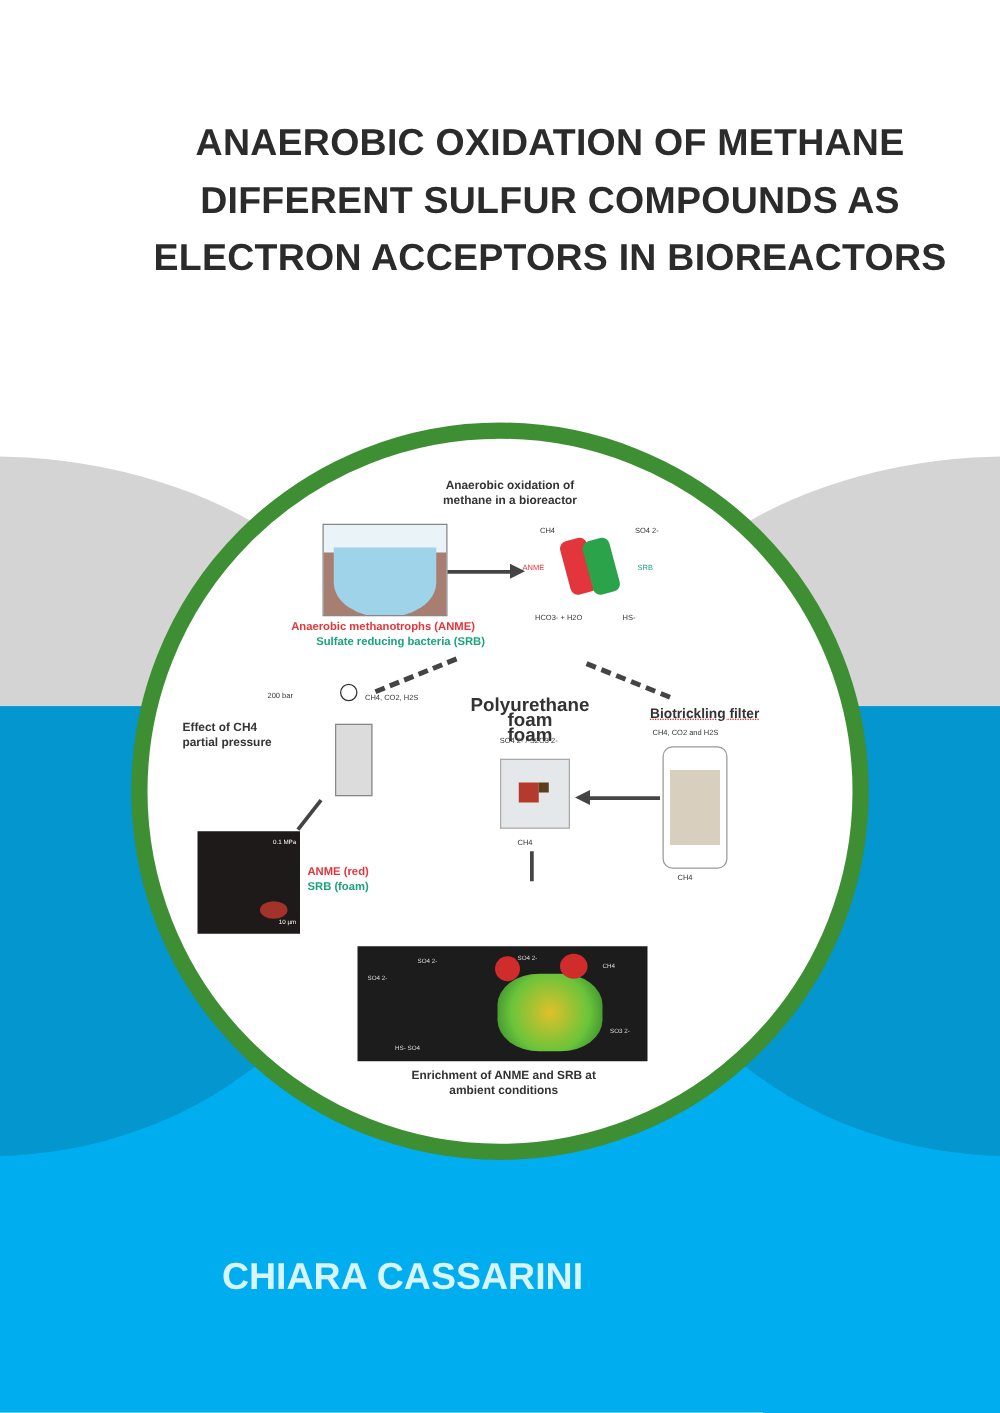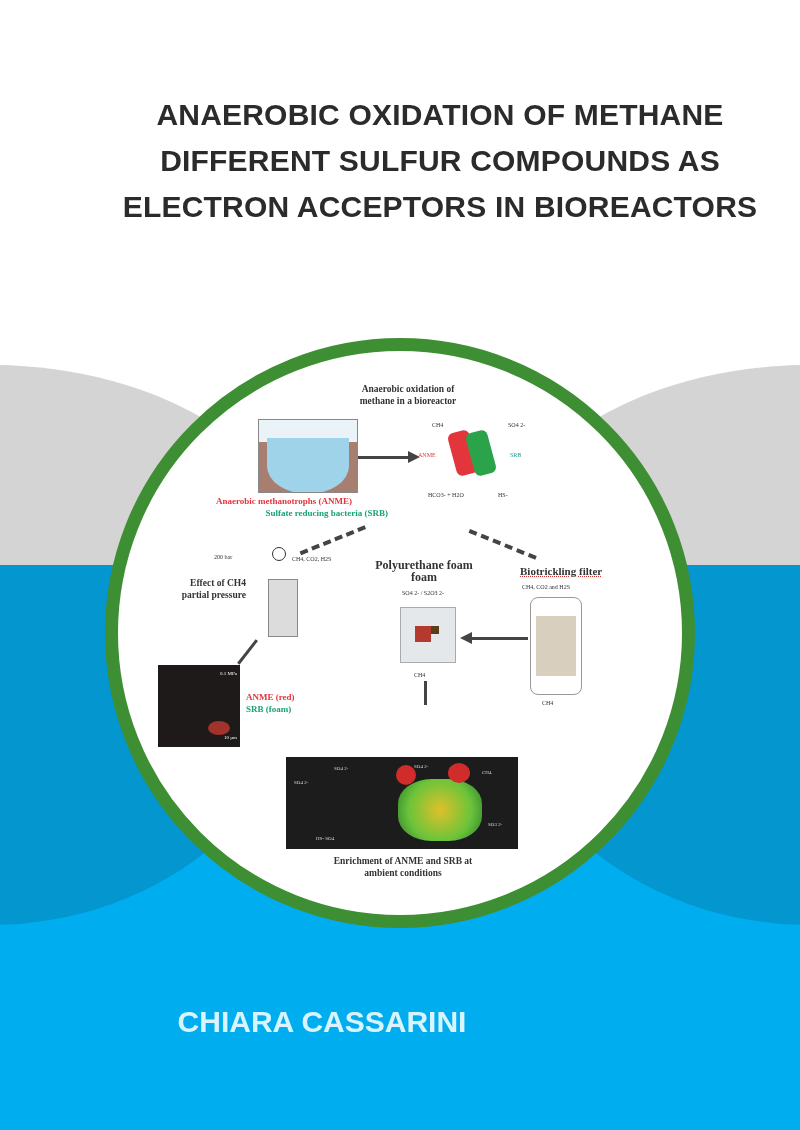--- a/index.html
+++ b/index.html
@@ -8,21 +8,21 @@
   .hill{position:absolute;border-radius:50%;}
   .hill-grey-l{left:-330px;top:365px;width:640px;height:420px;background:#d4d4d4;}
   .hill-grey-r{left:490px;top:365px;width:640px;height:420px;background:#d4d4d4;}
   .band-clip{position:absolute;left:0;top:565px;width:800px;height:565px;overflow:hidden;}
   .hill-blue-l{left:-330px;top:-200px;width:640px;height:560px;background:#0496cf;}
   .hill-blue-r{left:490px;top:-200px;width:640px;height:560px;background:#0496cf;}
   .grey-clip{position:absolute;left:0;top:0;width:800px;height:565px;overflow:hidden;}
   .title{position:absolute;left:0;top:92px;width:800px;text-align:center;font-weight:bold;font-size:30px;line-height:46px;color:#2b2b2b;letter-spacing:0.2px;padding-left:40px;}
   .title div{white-space:nowrap;}
   .ring{position:absolute;left:105px;top:338px;width:590px;height:590px;border-radius:50%;background:#ffffff;border:13px solid #3e8f33;box-sizing:border-box;overflow:hidden;}
-  .t{position:absolute;font-size:9px;font-weight:bold;color:#333;text-align:center;line-height:12px;font-family:Liberation Serif, serif;}
+  .t{position:absolute;font-size:9px;font-weight:bold;color:#333;text-align:center;line-height:12px;}
   .author{position:absolute;left:0;top:1005px;width:644px;text-align:center;font-size:30px;font-weight:bold;color:#d8f4ff;}
   .arrow-solid{position:absolute;height:3px;background:#444;}
   .dash{position:absolute;height:0;border-top:4px dashed #444;transform-origin:0 0;}
 </style>
 </head>
 <body>
 
 <div class="grey-clip">
   <div class="hill hill-grey-l"></div>
   <div class="hill hill-grey-r"></div>
@@ -55,45 +55,45 @@
 
   <div style="position:absolute;left:334px;top:80px;width:22px;height:44px;background:#e3353c;border-radius:6px;transform:rotate(-15deg);"></div>
   <div style="position:absolute;left:352px;top:80px;width:22px;height:44px;background:#2aa34a;border-radius:6px;transform:rotate(-15deg);"></div>
   <div class="t" style="left:314px;top:68px;font-size:6px;font-weight:normal;">CH4</div>
   <div class="t" style="left:390px;top:68px;font-size:6px;font-weight:normal;">SO4 2-</div>
   <div class="t" style="left:300px;top:98px;font-size:6px;color:#e3353c;font-weight:normal;">ANME</div>
   <div class="t" style="left:392px;top:98px;font-size:6px;color:#1c9c8c;font-weight:normal;">SRB</div>
   <div class="t" style="left:310px;top:138px;font-size:6px;font-weight:normal;">HCO3- + H2O</div>
   <div class="t" style="left:380px;top:138px;font-size:6px;font-weight:normal;">HS-</div>
 
-  <div class="t" style="left:51px;top:144px;width:230px;text-align:center;color:#e3353c;font-size:9px;">Anaerobic methanotrophs (ANME)</div>
+  <div class="t" style="left:32px;top:144px;width:230px;text-align:right;color:#e3353c;font-size:9px;">Anaerobic methanotrophs (ANME)</div>
   <div class="t" style="left:40px;top:156px;width:230px;text-align:right;color:#1aa27a;font-size:9px;">Sulfate reducing bacteria (SRB)</div>
 
   <div class="dash" style="left:248px;top:178px;width:70px;transform:rotate(158deg);"></div>
   <div class="dash" style="left:352px;top:178px;width:72px;transform:rotate(22deg);"></div>
 
-  <div class="t" style="left:28px;top:226px;width:100px;text-align:right;font-size:9.5px;">
+  <div class="t" style="left:28px;top:226px;width:100px;text-align:left;font-size:9.5px;">
     <div>Effect of CH4</div>
     <div>partial pressure</div>
   </div>
   <div class="t" style="left:96px;top:200px;font-size:6px;font-weight:normal;">200 bar</div>
   <div style="position:absolute;left:154px;top:196px;width:12px;height:12px;border:1px solid #333;border-radius:50%;"></div>
   <div class="t" style="left:174px;top:202px;font-size:6px;font-weight:normal;">CH4, CO2, H2S</div>
   <div style="position:absolute;left:150px;top:228px;width:28px;height:56px;border:1px solid #888;background:#dcdcdc;"></div>
   <div class="dash" style="left:140px;top:290px;width:30px;border-top:3px solid #444;transform:rotate(128deg);"></div>
 
   <div style="position:absolute;left:40px;top:314px;width:82px;height:82px;background:#1e1a1a;">
     <div style="position:absolute;left:50px;top:56px;width:22px;height:14px;border-radius:50%;background:#c23a2e;opacity:.8;"></div>
     <div class="t" style="right:3px;top:3px;font-size:5px;color:#fff;font-weight:normal;">0.1 MPa</div>
     <div class="t" style="right:3px;bottom:3px;font-size:5px;color:#fff;font-weight:normal;">10 µm</div>
   </div>
   <div class="t" style="left:128px;top:340px;text-align:left;color:#e3353c;">ANME (red)</div>
   <div class="t" style="left:128px;top:352px;text-align:left;color:#1aa27a;">SRB (foam)</div>
 
-  <div class="t" style="left:246px;top:208px;width:120px;font-size:12px;">
+  <div class="t" style="left:246px;top:208px;width:120px;font-size:15px;">
     <div>Polyurethane foam</div>
     <div>foam</div>
   </div>
   <div class="t" style="left:270px;top:236px;width:70px;font-size:6px;font-weight:normal;">SO4 2- / S2O3 2-</div>
   <div style="position:absolute;left:282px;top:256px;width:54px;height:54px;background:#e4e8ea;border:1px solid #aaa;">
     <div style="position:absolute;left:14px;top:18px;width:16px;height:16px;background:#b33a2c;"></div>
     <div style="position:absolute;left:30px;top:18px;width:8px;height:8px;background:#5a3d1a;"></div>
   </div>
   <div class="t" style="left:296px;top:318px;font-size:6px;font-weight:normal;">CH4</div>
   <div style="position:absolute;left:306px;top:330px;width:3px;height:24px;background:#444;"></div>

